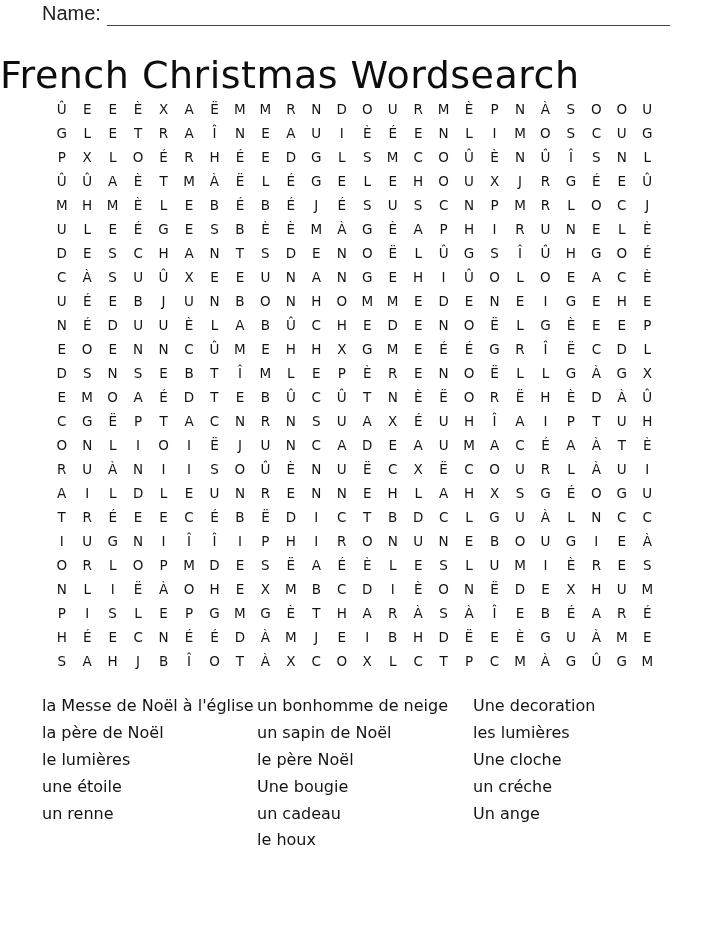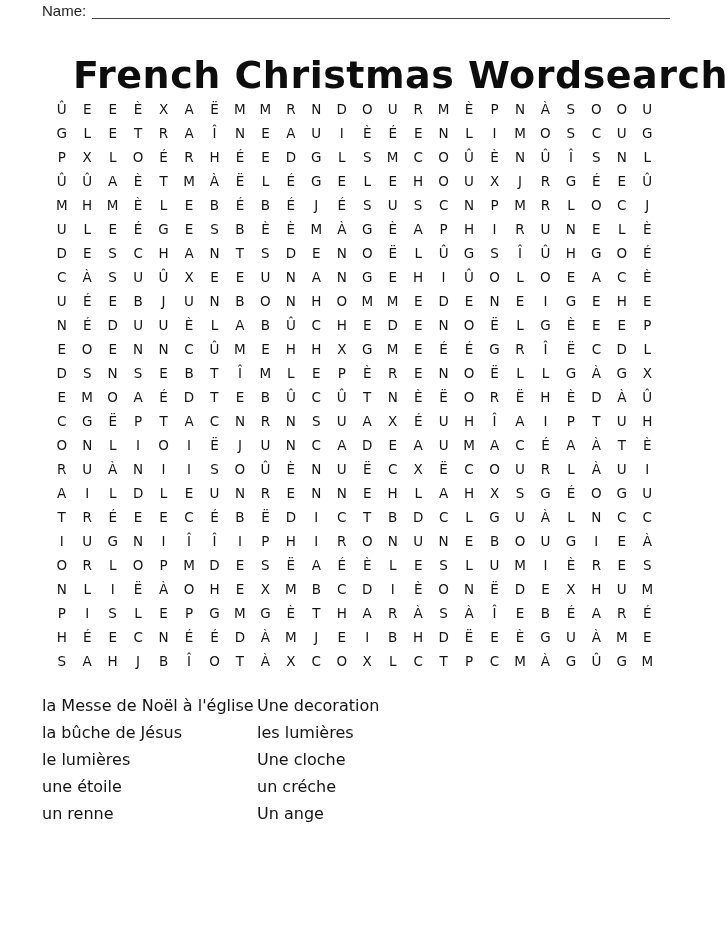--- a/index.html
+++ b/index.html
@@ -8,35 +8,35 @@
     background:#ffffff;
     position:relative;
     font-family:"DejaVu Sans", sans-serif;
     color:#1a1a1a;
     overflow:hidden;
   }
 
   
   .name-row {
     position:absolute; top:2px; left:42px; right:58px;
-    display:flex; align-items:center;
+    display:flex; align-items:flex-end;
     font-family:"Liberation Sans", sans-serif;
-    font-size:15px; color:#222;
+    font-size:20px; color:#222;
   }
   .name-label { padding-bottom:1px; }
   .name-line {
     flex:1; margin-left:6px; height:15px;
     border-bottom:1.6px solid #444;
   }
 
   
   .title {
     position:absolute; top:28px; left:0; width:100%;
-    text-align:right;
-    font-size:38px; font-weight:700;
+    text-align:left;
+    font-size:38px; font-weight:400;
     letter-spacing:0.5px;
     color:#0d0d0d;
   }
 
   
   .grid {
     position:absolute; left:49px; top:97px;
     width:611px; height:576px;
     display:grid;
     grid-template-columns:repeat(24, 1fr);
@@ -647,24 +647,32 @@
     <span class="cell">À</span>
     <span class="cell">G</span>
     <span class="cell">Û</span>
     <span class="cell">G</span>
     <span class="cell">M</span>
   </div>
 
 <div class="word-list" id="wordlist">
     <div class="wl-col wl-col-1">
       <div class="wl-item">la Messe de Noël à l'église</div>
-      <div class="wl-item">la bûche de Jésus</div>
+      <div class="wl-item">la père de Noël</div>
       <div class="wl-item">le lumières</div>
       <div class="wl-item">une étoile</div>
       <div class="wl-item">un renne</div>
+    </div>
+    <div class="wl-col wl-col-2">
+      <div class="wl-item">un bonhomme de neige</div>
+      <div class="wl-item">un sapin de Noël</div>
+      <div class="wl-item">le père Noël</div>
+      <div class="wl-item">Une bougie</div>
+      <div class="wl-item">un cadeau</div>
+      <div class="wl-item">le houx</div>
     </div>
     <div class="wl-col wl-col-3">
       <div class="wl-item">Une decoration</div>
       <div class="wl-item">les lumières</div>
       <div class="wl-item">Une cloche</div>
       <div class="wl-item">un créche</div>
       <div class="wl-item">Un ange</div>
     </div>
   </div>
 

